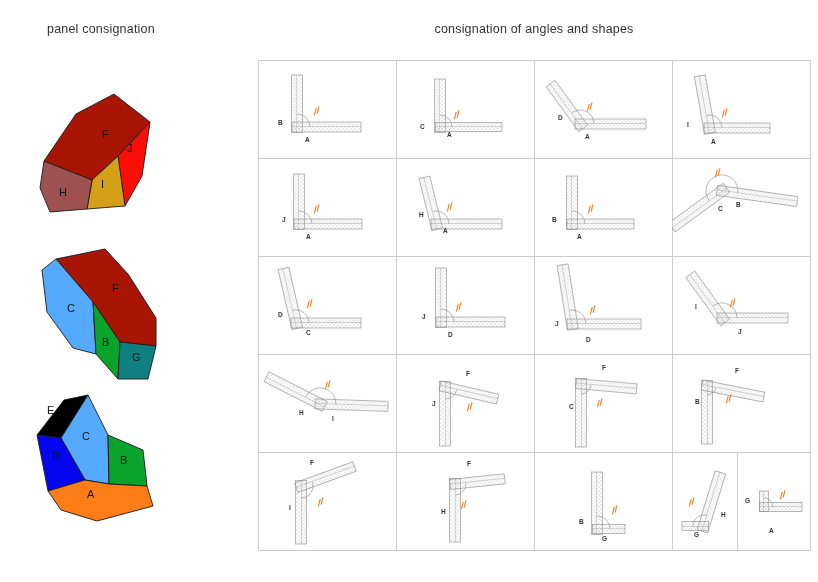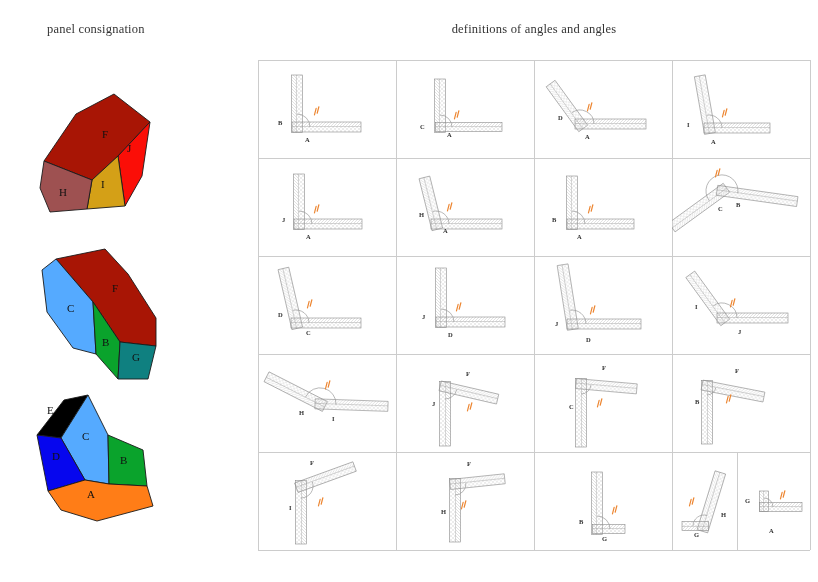--- a/index.html
+++ b/index.html
@@ -1,34 +1,34 @@
 <!DOCTYPE html>
 <html><head>
 <meta charset="utf-8">
 <style>
   html,body{margin:0;padding:0;background:#ffffff;}
   #stage{position:relative;width:818px;height:582px;background:#fff;overflow:hidden;
-         font-family:Liberation Serif, serif;}
+         font-family:Liberation Sans, sans-serif;}
   .title{position:absolute;font-size:12.5px;color:#333;letter-spacing:.2px;}
   #left-title{left:47px;top:22px;}
   #right-title{left:258px;top:22px;width:552px;text-align:center;}
   #shape-area svg{position:absolute;overflow:visible;}
   #grid{position:absolute;}
   .gline{position:absolute;background:#ccc;}
   .cell{position:absolute;}
   .cell svg{display:block;overflow:hidden;}
   .face-label{font-size:11px;fill:#111;}
   .cell-label{font-size:6.5px;fill:#333;font-weight:600;}
 </style>
 </head>
 <body>
 
 <div id="stage">
   <div id="left-title" class="title">panel consignation</div>
-  <div id="right-title" class="title">definitions of angles and angles</div>
+  <div id="right-title" class="title">consignation of angles and shapes</div>
 
   <svg width="0" height="0" style="position:absolute">
     <defs>
       <pattern id="p-diag" patternUnits="userSpaceOnUse" width="3" height="3">
         <path d="M0 3 L3 0" stroke="#c4c4c4" stroke-width="0.5" fill="none"></path>
       </pattern>
       <pattern id="p-cross" patternUnits="userSpaceOnUse" width="4" height="4">
         <path d="M0 4 L4 0 M0 0 L4 4" stroke="#cfcfcf" stroke-width="0.4" fill="none"></path>
       </pattern>
     </defs>

